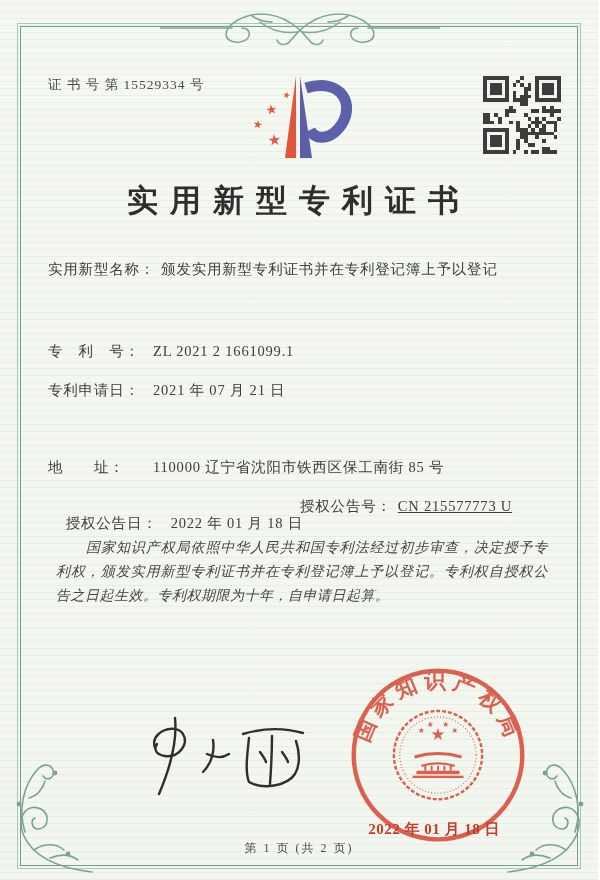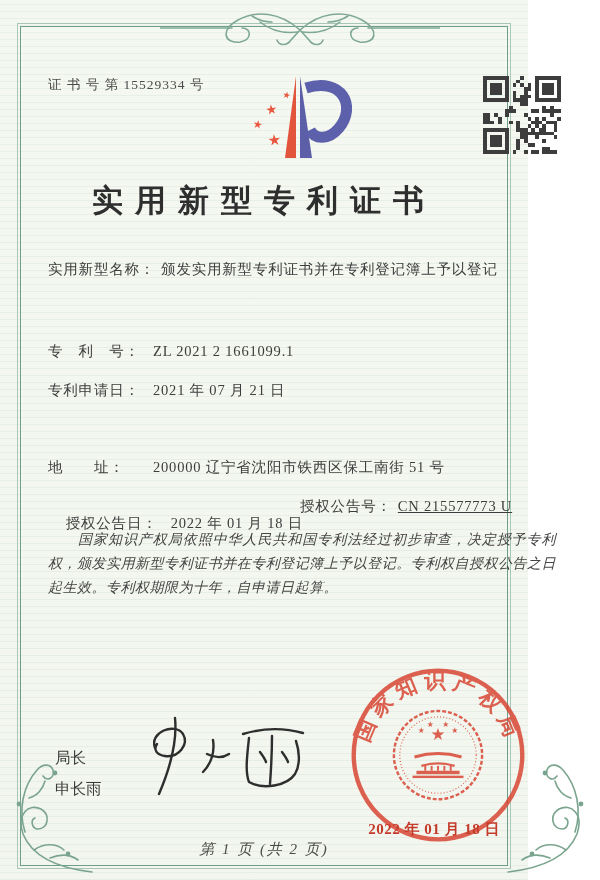--- a/index.html
+++ b/index.html
@@ -2,21 +2,21 @@
 <html><head>
 <meta charset="utf-8">
 <style>
   html,body{margin:0;padding:0;}
   body{
     width:600px;height:880px;overflow:hidden;
     font-family:"Liberation Serif","DejaVu Serif",serif;
     color:#3d3d3d;
   }
   .page{
-    position:relative;width:528px;height:880px;
+    position:relative;width:598px;height:880px;
     background:
       repeating-linear-gradient(0deg, rgba(120,170,140,.10) 0 1px, rgba(0,0,0,0) 1px 7px),
       linear-gradient(#f4f8f1,#f2f6ee);
   }
   .frame{
     position:absolute;left:20px;right:20px;top:26px;bottom:14px;
     border:1px solid #6f9e8a;outline:1px solid #a9c6b6;outline-offset:2px;
     pointer-events:none;
   }
   .top-flourish{position:absolute;left:160px;top:0;width:280px;height:60px;}
@@ -32,29 +32,29 @@
   }
   .row{position:absolute;left:48px;width:520px;font-size:14.5px;letter-spacing:.8px;white-space:pre;}
   .row .lbl{display:inline-block;min-width:99px;}
   .row .val{margin-left:6px;}
   .pair2{position:absolute;left:252px;top:0;white-space:pre;text-decoration:underline;}
   .paras{
     position:absolute;left:48px;top:528px;width:508px;
     font-size:14px;line-height:1.72;font-style:italic;letter-spacing:.5px;
     text-align:justify;color:#434343;
   }
-  .paras p{margin:0;text-indent:2.15em;}
+  .paras p{margin:8px;text-indent:2.15em;}
   .officer{position:absolute;left:55px;top:742px;font-size:15.5px;line-height:31px;color:#3a3a3a;}
   .signature{position:absolute;left:135px;top:714px;width:185px;height:90px;}
   .seal{position:absolute;left:340px;top:660px;width:196px;height:196px;}
   .seal-date{
     position:absolute;left:350px;top:820px;width:168px;text-align:center;
     font-size:15px;font-weight:600;color:#c43b2b;letter-spacing:.5px;white-space:pre;
   }
-  .footer{position:absolute;left:0;top:840px;width:100%;text-align:center;font-size:15px;letter-spacing:2px;color:#4a4a4a;font-style:italic;}
+  .footer{position:absolute;left:0;top:840px;width:100%;text-align:center;font-size:12px;letter-spacing:2px;color:#4a4a4a;}
   svg text.star{font-family:"DejaVu Sans",sans-serif;}
 </style>
 </head>
 <body>
 
 <div class="page">
 
   <div class="frame"></div>
 
   <svg class="top-flourish" viewBox="0 0 280 60">
@@ -310,34 +310,30 @@
       <rect x="4" y="20" width="1" height="1" fill="#3d3d3d"></rect>
       <rect x="5" y="20" width="1" height="1" fill="#3d3d3d"></rect>
       <rect x="6" y="20" width="1" height="1" fill="#3d3d3d"></rect>
     </svg>
 
   <div class="title">实用新型专利证书</div>
 
   <div class="row" style="top:260px"><span class="lbl">实用新型名称：</span><span class="val">颁发实用新型专利证书并在专利登记簿上予以登记</span></div>
   <div class="row" style="top:342px"><span class="lbl">专　利　号：</span><span class="val">ZL 2021 2 1661099.1</span></div>
   <div class="row" style="top:381px"><span class="lbl">专利申请日：</span><span class="val">2021 年 07 月 21 日</span></div>
-  <div class="row" style="top:458px"><span class="lbl">地　　址：</span><span class="val">200000 辽宁省沈阳市铁西区保工南街 51 号</span></div>
+  <div class="row" style="top:458px"><span class="lbl">地　　址：</span><span class="val">110000 辽宁省沈阳市铁西区保工南街 85 号</span></div>
   <div class="row" style="top:497px">
     <span class="lbl">授权公告日：</span><span class="val">2022 年 01 月 18 日</span>
     <span class="pair2"><span class="lbl" style="min-width:0">授权公告号：</span><span class="val">CN 215577773 U</span></span>
   </div>
 
   <div class="paras">
     <p>国家知识产权局依照中华人民共和国专利法经过初步审查，决定授予专利权，颁发实用新型专利证书并在专利登记簿上予以登记。专利权自授权公告之日起生效。专利权期限为十年，自申请日起算。</p>
   </div>
 
-  <div class="officer">
-    <div>局长</div>
-    <div>申长雨</div>
-  </div>
 
   <svg class="signature" viewBox="0 0 185 90">
     <g stroke="#2e2e2e" stroke-width="2.4" fill="none" stroke-linecap="round" stroke-linejoin="round">
       <path d="M20,34 C14,18 40,8 48,20 C54,30 44,44 30,42 C22,41 18,36 22,30"></path>
       <path d="M40,4 C42,24 36,52 24,80"></path>
       <path d="M78,26 C80,38 76,50 68,58"></path>
       <path d="M72,40 C80,44 88,44 94,40"></path>
       <path d="M108,20 C128,14 150,14 168,19"></path>
       <path d="M114,24 C112,42 110,58 114,68 C128,76 152,72 160,60 C166,50 164,36 161,27"></path>
       <path d="M137,22 C137,40 136,56 135,70"></path>

